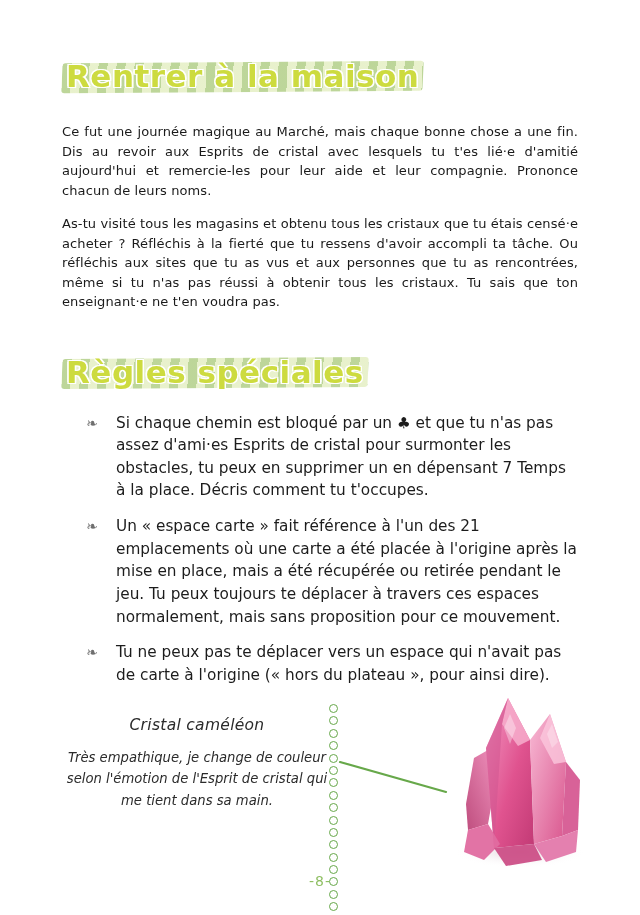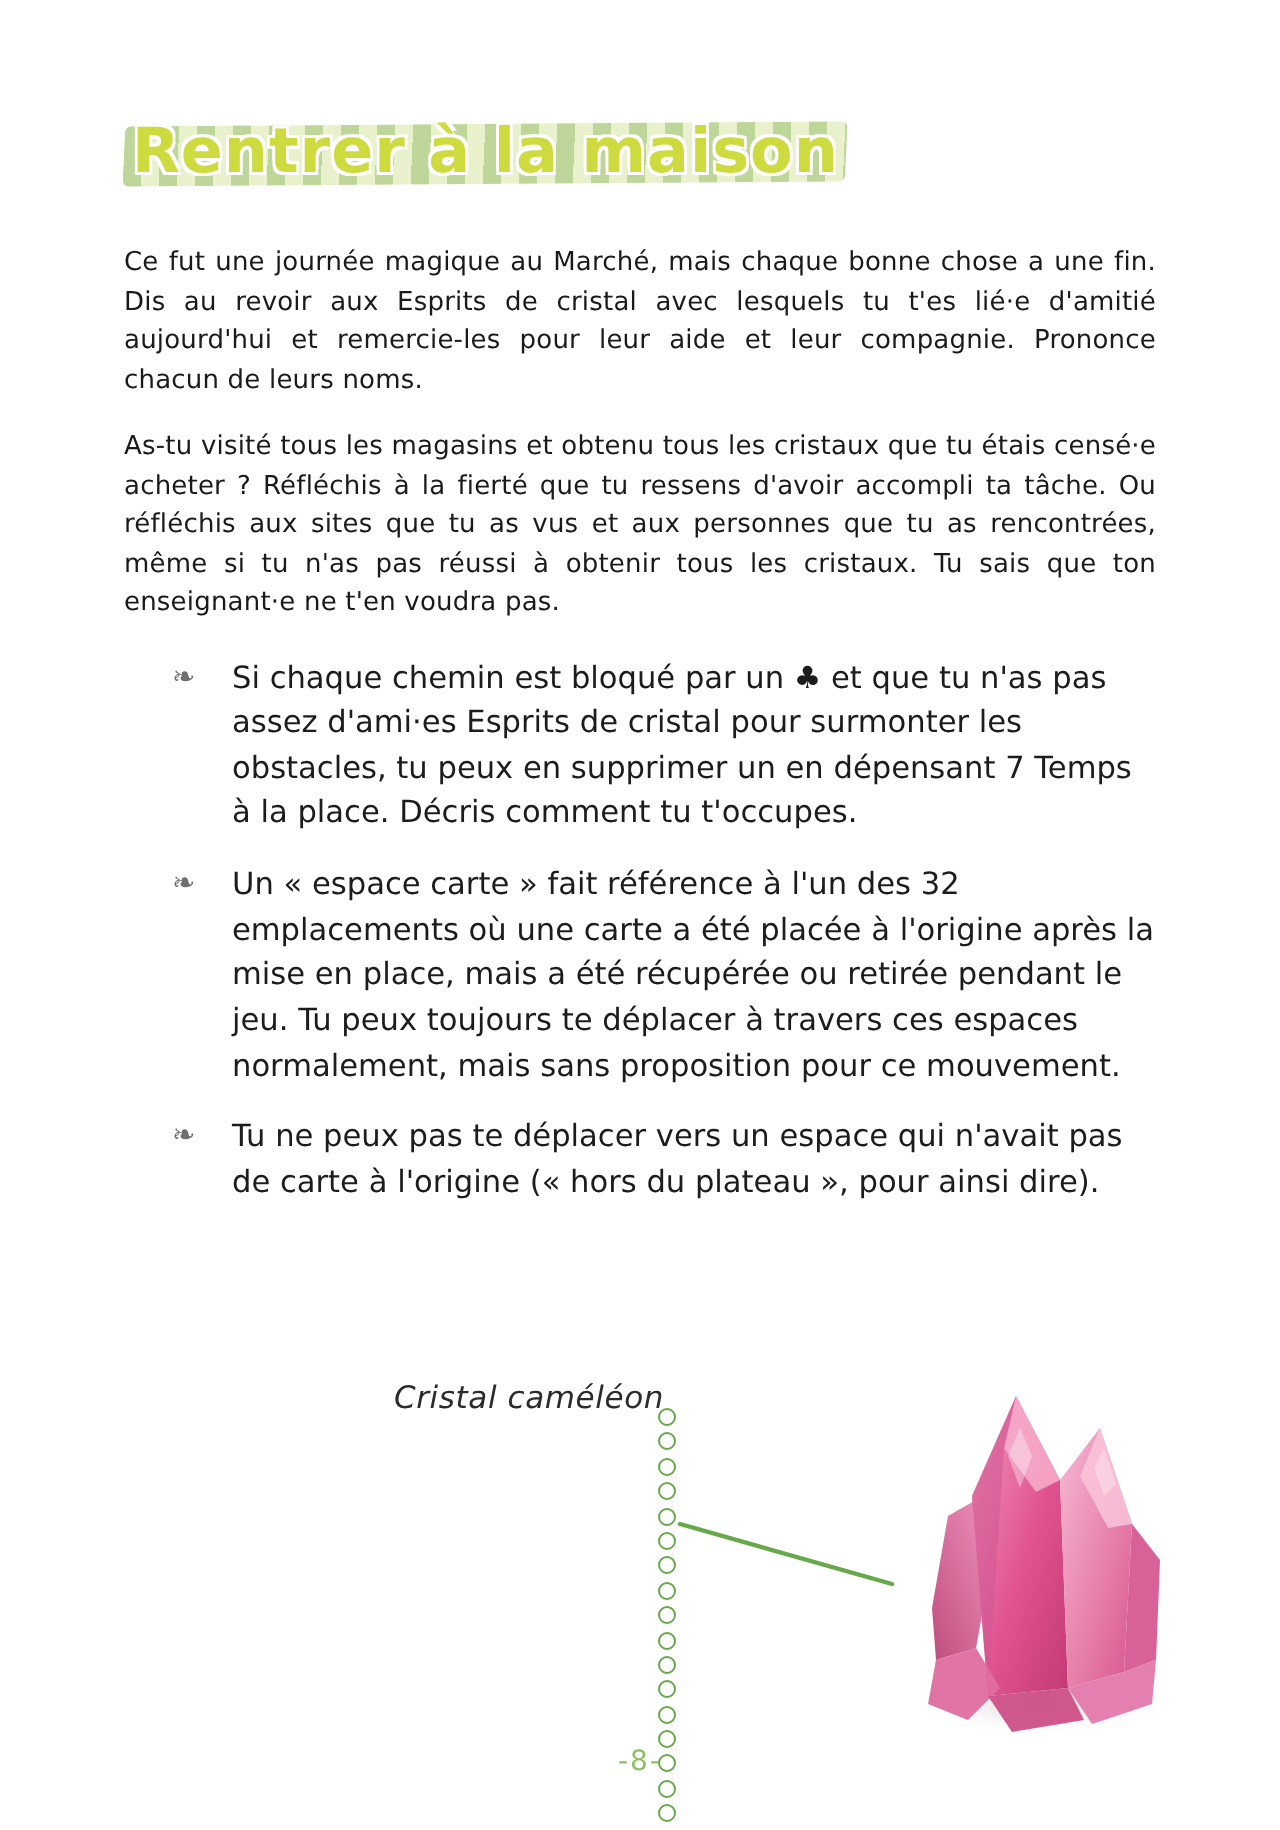--- a/index.html
+++ b/index.html
@@ -96,23 +96,23 @@
   .figure {
     position: absolute;
     left: 0;
     right: 0;
     top: 690px;
     height: 180px;
   }
   .card-text {
     position: absolute;
     left: 62px;
-    top: 0;
+    top: 26px;
     width: 270px;
-    text-align: right;
+    text-align: center;
     font-family: "DejaVu Sans", sans-serif;
     color: #2b2b2b;
   }
   .card-title {
     font-size: 15.5px;
     font-style: italic;
     letter-spacing: 0.3px;
     margin-bottom: 13px;
   }
   .card-desc {
@@ -173,41 +173,43 @@
 
 <div class="page">
 
   <h1 class="heading" id="heading-1">Rentrer à la maison</h1>
 
   <div id="para-block-1">
     <p class="body">Ce fut une journée magique au Marché, mais chaque bonne chose a une fin. Dis au revoir aux Esprits de cristal avec lesquels tu t'es lié·e d'amitié aujourd'hui et remercie-les pour leur aide et leur compagnie. Prononce chacun de leurs noms.</p>
     <p class="body">As-tu visité tous les magasins et obtenu tous les cristaux que tu étais censé·e acheter ? Réfléchis à la fierté que tu ressens d'avoir accompli ta tâche. Ou réfléchis aux sites que tu as vus et aux personnes que tu as rencontrées, même si tu n'as pas réussi à obtenir tous les cristaux. Tu sais que ton enseignant·e ne t'en voudra pas.</p>
   </div>
 
+  <h1 class="heading" id="heading-2">Règles spéciales</h1>
 
   <ul class="rules">
     <li>
       <span class="bullet">❧</span>
       <span>Si chaque chemin est bloqué par un ♣ et que tu n'as pas assez d'ami·es Esprits de cristal pour surmonter les obstacles, tu peux en supprimer un en dépensant 7 Temps à la place. Décris comment tu t'occupes.</span>
     </li>
     <li>
       <span class="bullet">❧</span>
-      <span>Un « espace carte » fait référence à l'un des 32 emplacements où une carte a été placée à l'origine après la mise en place, mais a été récupérée ou retirée pendant le jeu. Tu peux toujours te déplacer à travers ces espaces normalement, mais sans proposition pour ce mouvement.</span>
+      <span>Un « espace carte » fait référence à l'un des 21 emplacements où une carte a été placée à l'origine après la mise en place, mais a été récupérée ou retirée pendant le jeu. Tu peux toujours te déplacer à travers ces espaces normalement, mais sans proposition pour ce mouvement.</span>
     </li>
     <li>
       <span class="bullet">❧</span>
       <span>Tu ne peux pas te déplacer vers un espace qui n'avait pas de carte à l'origine (« hors du plateau », pour ainsi dire).</span>
     </li>
   </ul>
 </div>
 
 <div class="figure">
 
   <div class="card-text">
     <div class="card-title">Cristal caméléon</div>
+    <div class="card-desc">Très empathique, je change de couleur selon l'émotion de l'Esprit de cristal qui me tient dans sa main.</div>
   </div>
 
   <div class="beads">
     <span></span>
       <span></span>
       <span></span>
       <span></span>
       <span></span>
       <span></span>
     <span></span>

